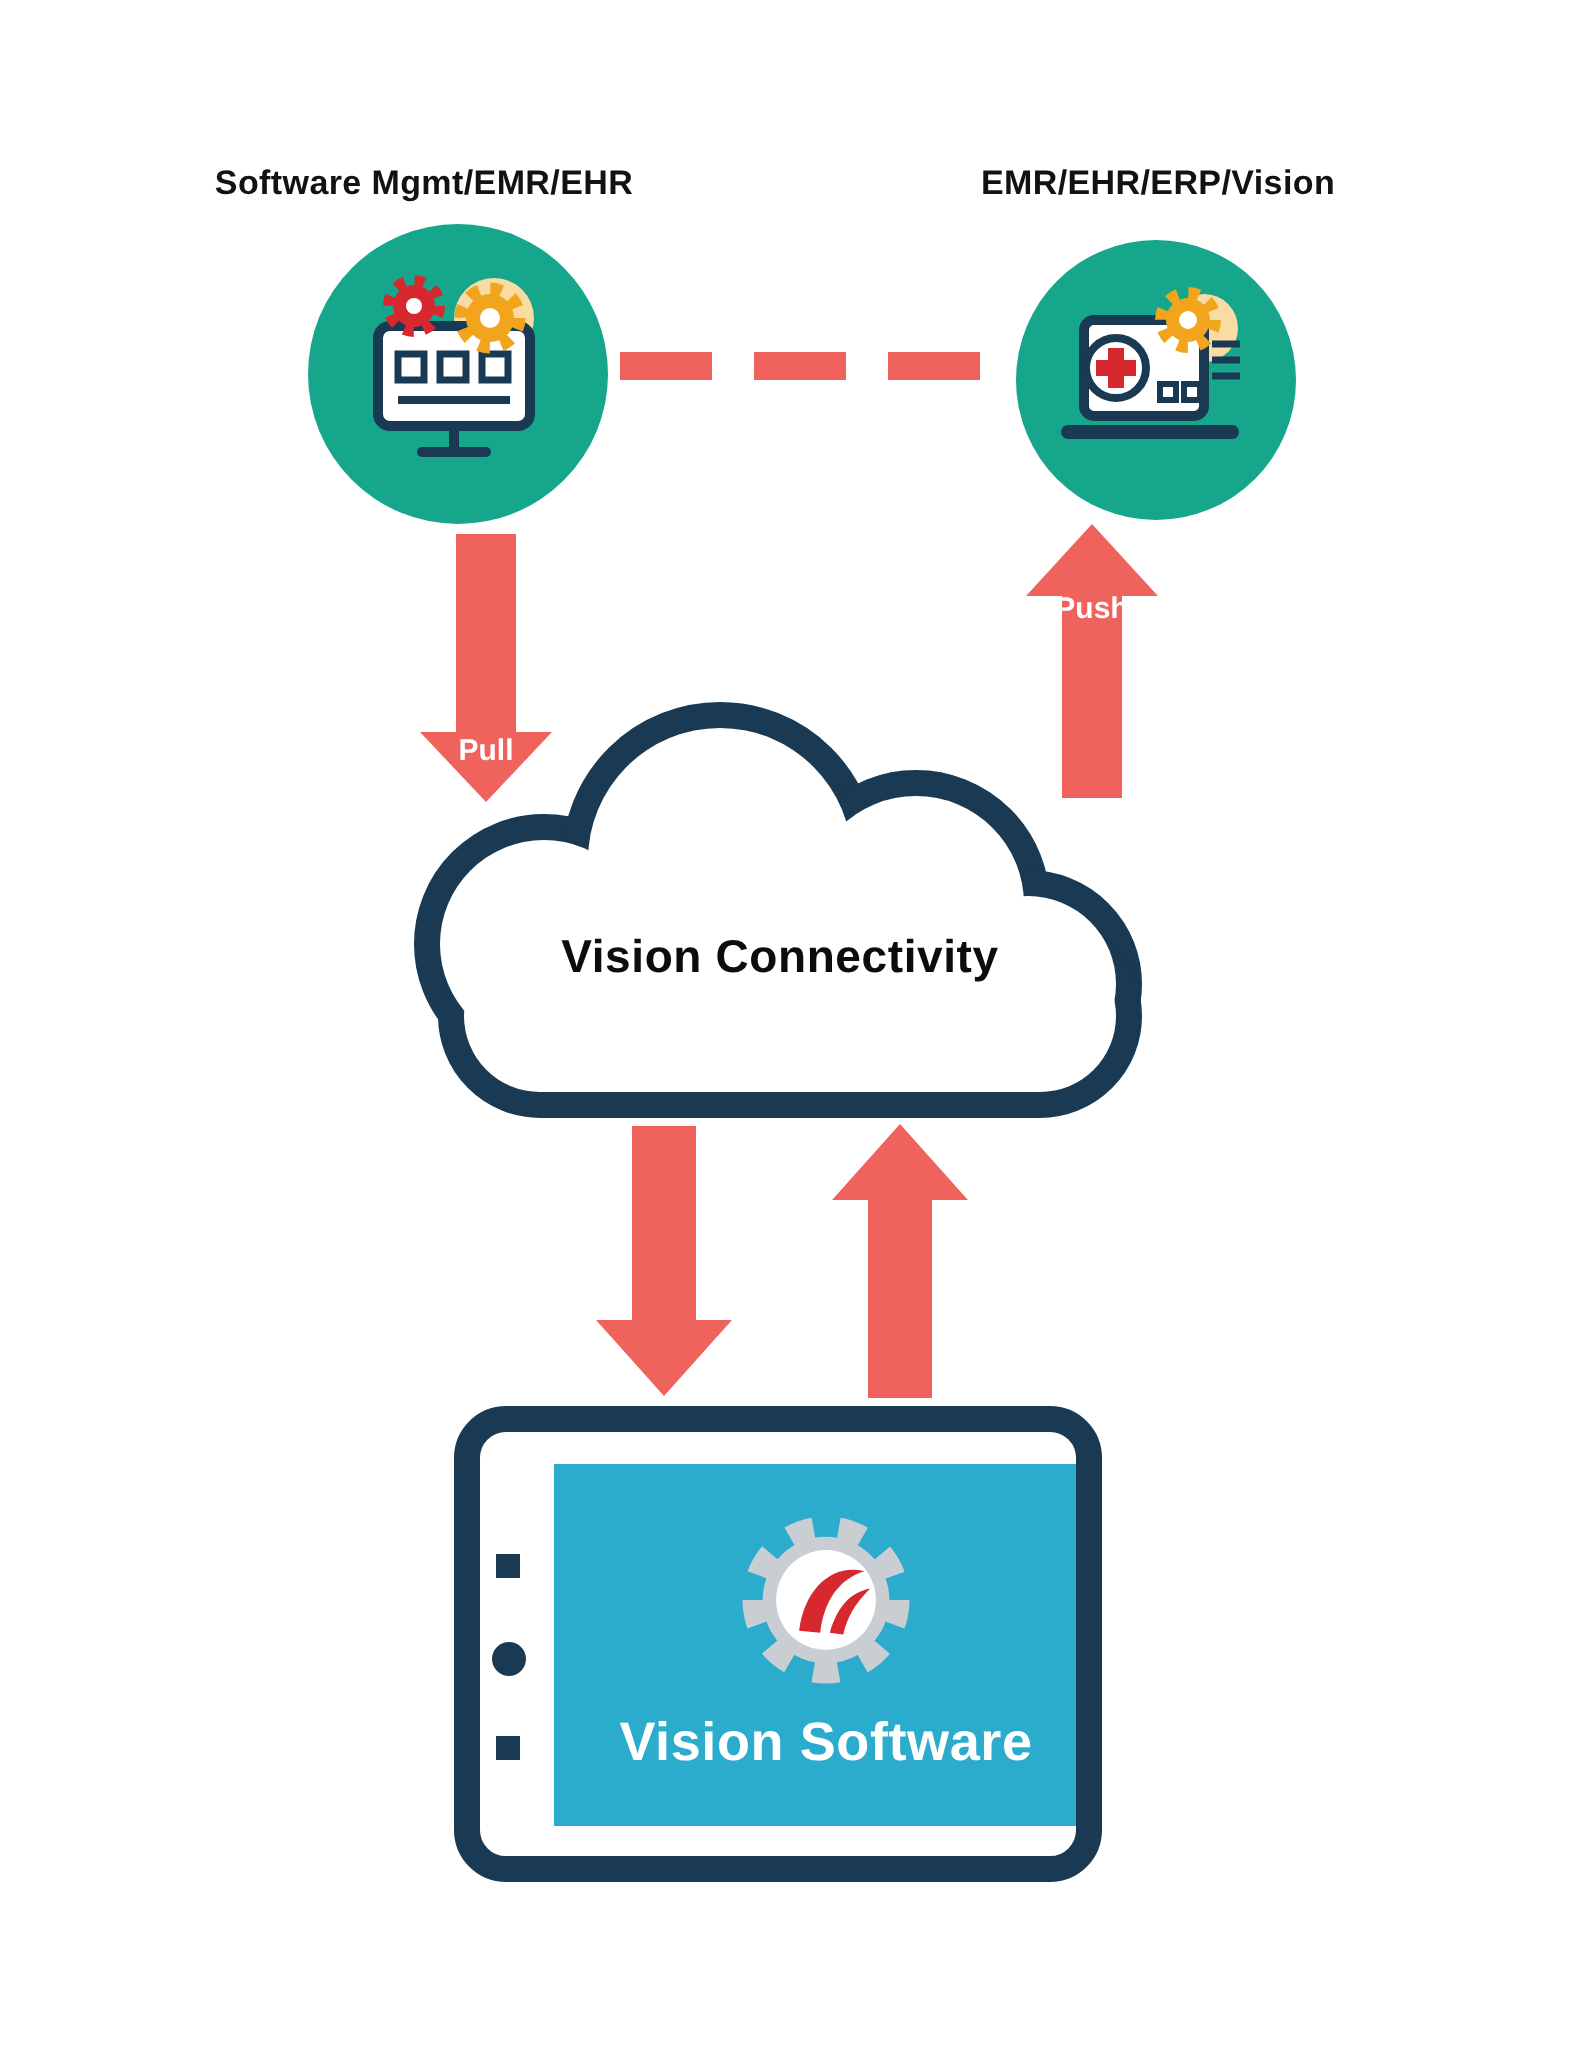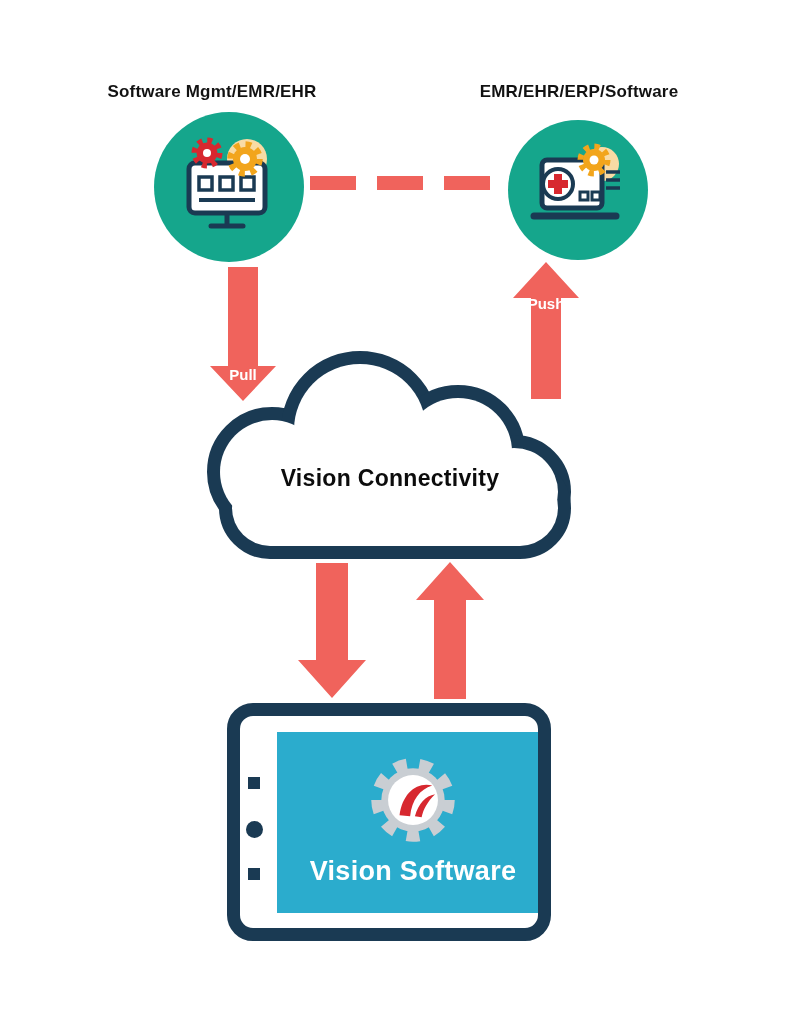--- a/index.html
+++ b/index.html
@@ -82,21 +82,21 @@
   .screen-label{
     margin-top:8px;color:#ffffff;font-weight:bold;font-size:27px;letter-spacing:.3px;
   }
 </style>
 </head>
 <body>
 
 <div class="canvas">
 
   <div class="node-label" id="label-source">Software Mgmt/EMR/EHR</div>
-  <div class="node-label" id="label-target">EMR/EHR/ERP/Software</div>
+  <div class="node-label" id="label-target">EMR/EHR/ERP/Vision</div>
 
   <div class="node-circle" id="node-source">
     <svg width="112" height="112" viewBox="0 0 112 112">
       <circle cx="74" cy="28" r="20" class="fill-peach"></circle>
       <rect x="16" y="32" width="76" height="50" rx="6" class="fill-white stroke-navy" stroke-width="5"></rect>
       <rect x="26" y="46" width="13" height="13" class="fill-white stroke-navy" stroke-width="3.5"></rect>
       <rect x="47" y="46" width="13" height="13" class="fill-white stroke-navy" stroke-width="3.5"></rect>
       <rect x="68" y="46" width="13" height="13" class="fill-white stroke-navy" stroke-width="3.5"></rect>
       <line x1="26" y1="69" x2="82" y2="69" class="stroke-navy" stroke-width="4"></line>
       <line x1="54" y1="82" x2="54" y2="93" class="stroke-navy" stroke-width="5"></line>

